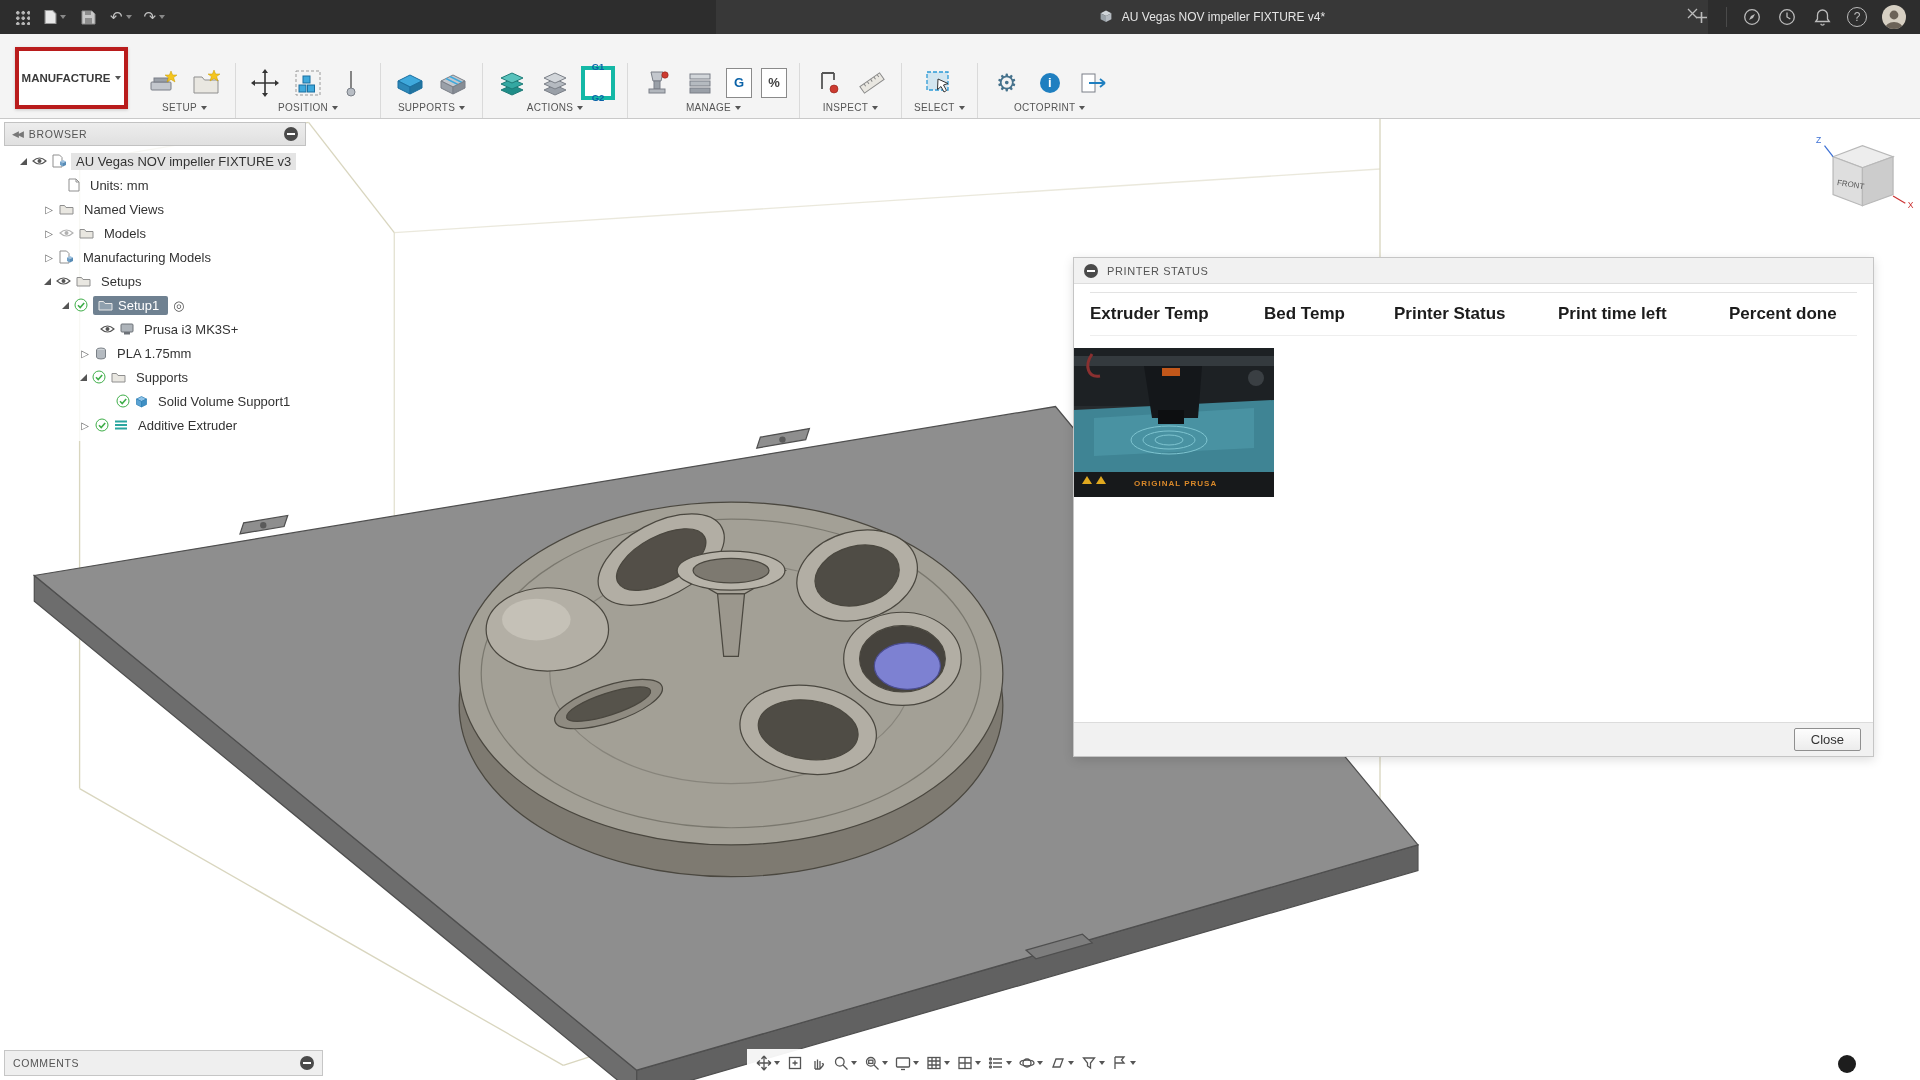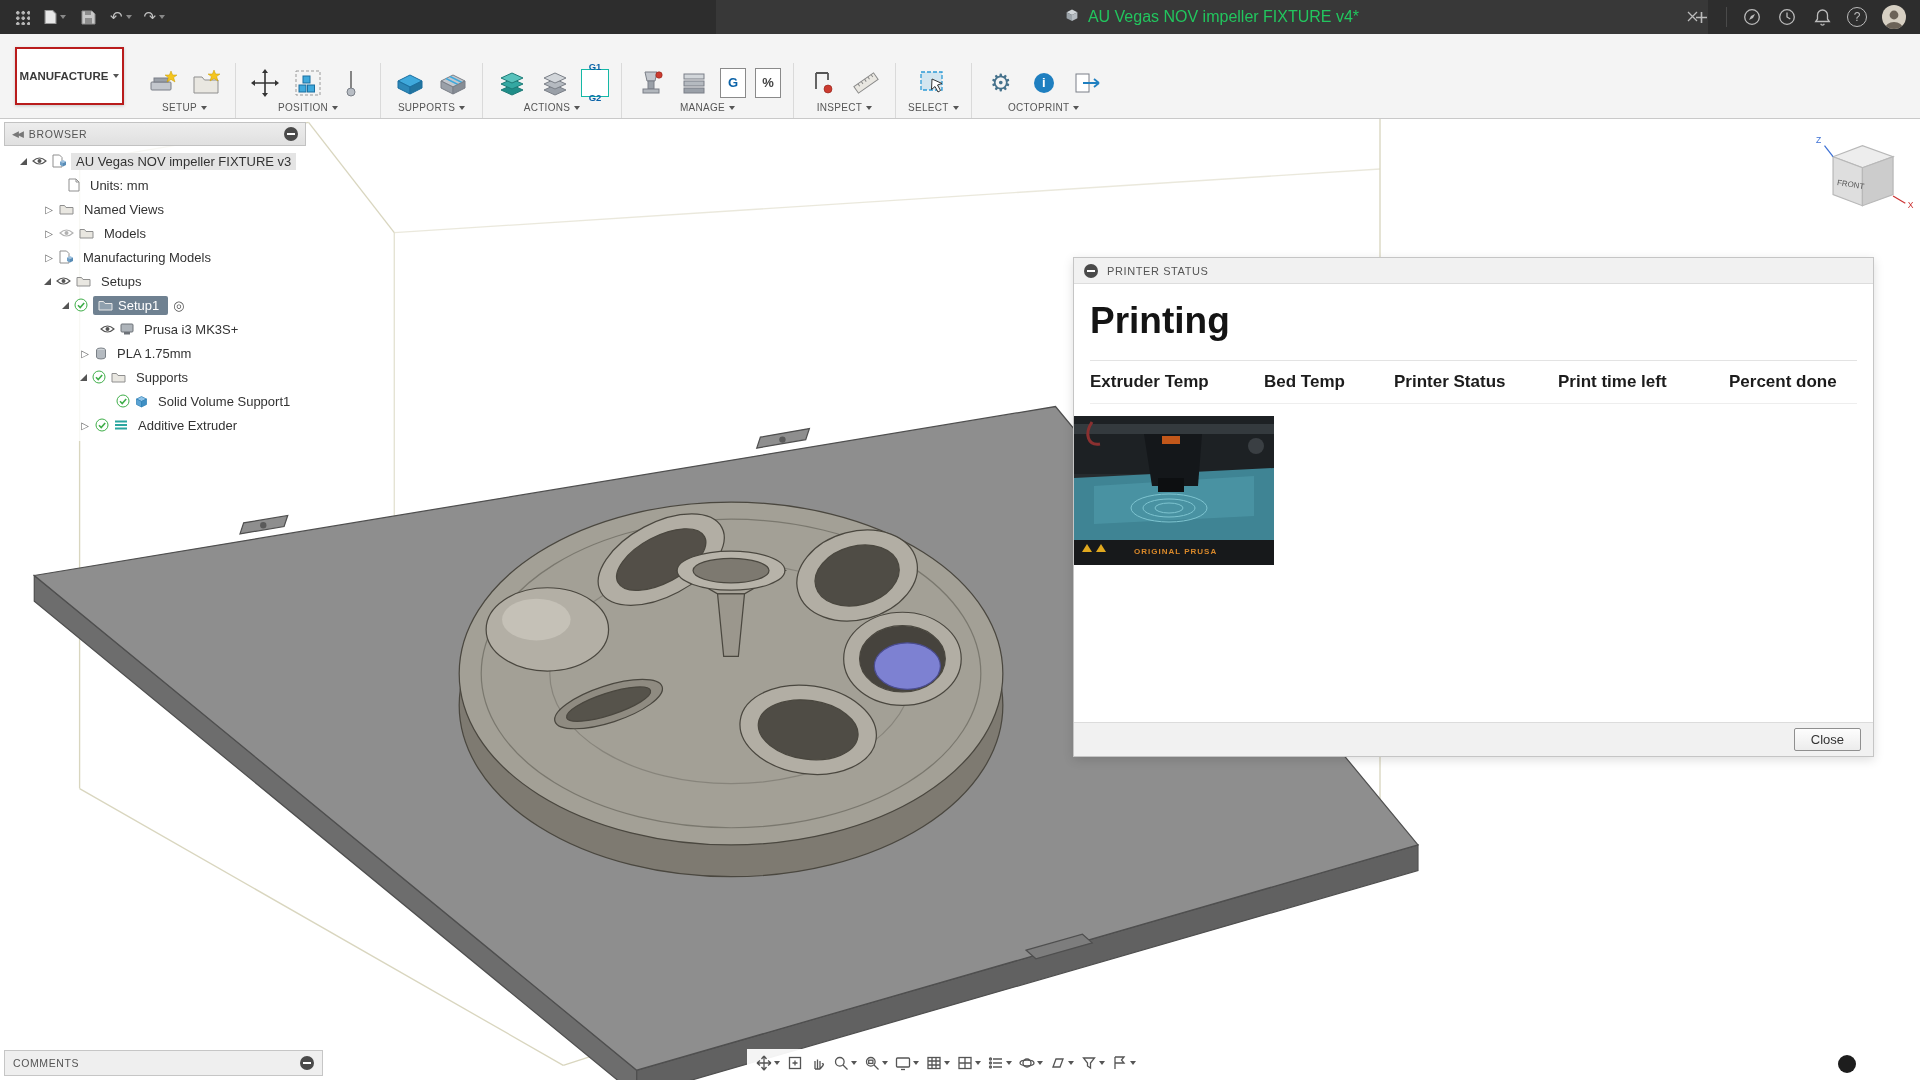--- a/index.html
+++ b/index.html
@@ -11,47 +11,47 @@
             display:flex;align-items:center;color:#c8c8c8;}
   .tb-left{display:flex;align-items:center;gap:12px;padding:0 12px;}
   .tb-icon{display:flex;align-items:center;justify-content:center;gap:3px;height:24px;min-width:20px;
            font-size:15px;color:#c0c0c0;cursor:default;}
   .grid-dots{width:15px;height:15px;
      background:radial-gradient(circle,#b8b8b8 1.6px,transparent 1.8px);background-size:5.5px 5.5px;}
   .caret{display:inline-block;width:0;height:0;border-left:3.5px solid transparent;
          border-right:3.5px solid transparent;border-top:4.5px solid #888;}
   .caret.dark{border-top-color:#555;}
   .doc-tab{position:absolute;left:716px;width:992px;top:0;height:34px;background:#383838;
-           display:flex;align-items:center;justify-content:center;gap:9px;font-size:16px;color:#22c55e;}
+           display:flex;align-items:center;justify-content:center;gap:9px;font-size:12px;color:#e5e5e5;}
   .tab-close{position:absolute;right:10px;top:8px;}
   .tb-right{position:absolute;right:0;top:0;height:100%;display:flex;align-items:center;gap:15px;padding-right:14px;}
   .tb-sep{width:1px;height:20px;background:#4a4a4a;}
   .avatar{width:24px;height:24px;border-radius:50%;background:#d6cfc2;overflow:hidden;
           display:flex;align-items:flex-end;justify-content:center;}
   .help-circ{width:18px;height:18px;border:1.4px solid #bbb;border-radius:50%;font-size:12px;
              display:flex;align-items:center;justify-content:center;color:#bbb;}
 
   
   .ribbon{position:absolute;top:34px;left:0;right:0;height:84px;background:#f4f4f4;
           border-bottom:1px solid #c9c9c9;z-index:30;}
   .workspace{position:absolute;left:15px;top:13px;width:105px;height:54px;background:#fff;
-             border:2px solid #b91c1c;box-shadow:0 1px 3px rgba(0,0,0,.18);
+             border:4px solid #b91c1c;box-shadow:0 1px 3px rgba(0,0,0,.18);
              display:flex;align-items:center;justify-content:center;gap:5px;
              font-size:11.5px;font-weight:bold;color:#3a3a3a;}
   .tabs{position:absolute;left:142px;top:0;height:29px;display:flex;align-items:stretch;gap:46px;
         font-size:11px;color:#555;}
   .rtab{display:flex;align-items:center;border-bottom:3px solid transparent;padding:0 2px;letter-spacing:.3px;}
   .rtab.active{color:#0696d7;border-bottom-color:#0696d7;}
   .groups{position:absolute;left:134px;top:29px;bottom:0;display:flex;align-items:stretch;}
   .group{display:flex;flex-direction:column;align-items:center;padding:2px 12px 0 12px;}
   .group + .group{border-left:1px solid #dadada;}
   .gicons{flex:1;display:flex;align-items:center;gap:9px;}
   .glabel{font-size:10px;color:#555;padding:2px 0 5px;display:flex;align-items:center;gap:4px;letter-spacing:.3px;}
   .ric{width:34px;height:34px;display:flex;align-items:center;justify-content:center;}
-  .post-icn{flex-direction:column;width:26px;height:26px;border:1px solid #14b8a6;background:#fff;
+  .post-icn{flex-direction:column;width:26px;height:26px;border:4px solid #14b8a6;background:#fff;
             font-size:9.5px;font-weight:bold;color:#0a62a8;line-height:10.5px;gap:20px;}
   .post-icn i{font-style:normal;}
   .page-icn{flex-direction:column;width:24px;height:28px;border:1px solid #8a8a8a;background:#fff;
             align-items:center;justify-content:center;display:flex;}
   .page-icn .pg-g{font-size:13px;font-weight:bold;color:#0a62a8;}
   .page-icn .pg-p{font-size:13px;font-weight:bold;color:#444;}
   .gear-glyph{font-size:24px;color:#46728c;line-height:1;}
   .info-icn{width:20px;height:20px;border-radius:50%;background:#1f7fc0;color:#fff;
             font-weight:bold;font-size:13px;display:flex;align-items:center;justify-content:center;}
 
@@ -616,21 +616,20 @@
 
   </div>
 </div>
 
 <div class="pstatus">
   <div class="ps-header">
     <span class="collapse-dot"></span>
     <span>PRINTER STATUS</span>
   </div>
   <div class="ps-body">
-    <div class="ps-title">Printing</div>
     <div class="ps-row ps-head">
       <div>Extruder Temp</div>
       <div>Bed Temp</div>
       <div>Printer Status</div>
       <div>Print time left</div>
       <div>Percent done</div>
     </div>
     <svg class="webcam" viewBox="0 0 200 149">
       <rect width="200" height="149" fill="#262b2e"></rect>
       <rect width="200" height="58" fill="#1d2124"></rect>

